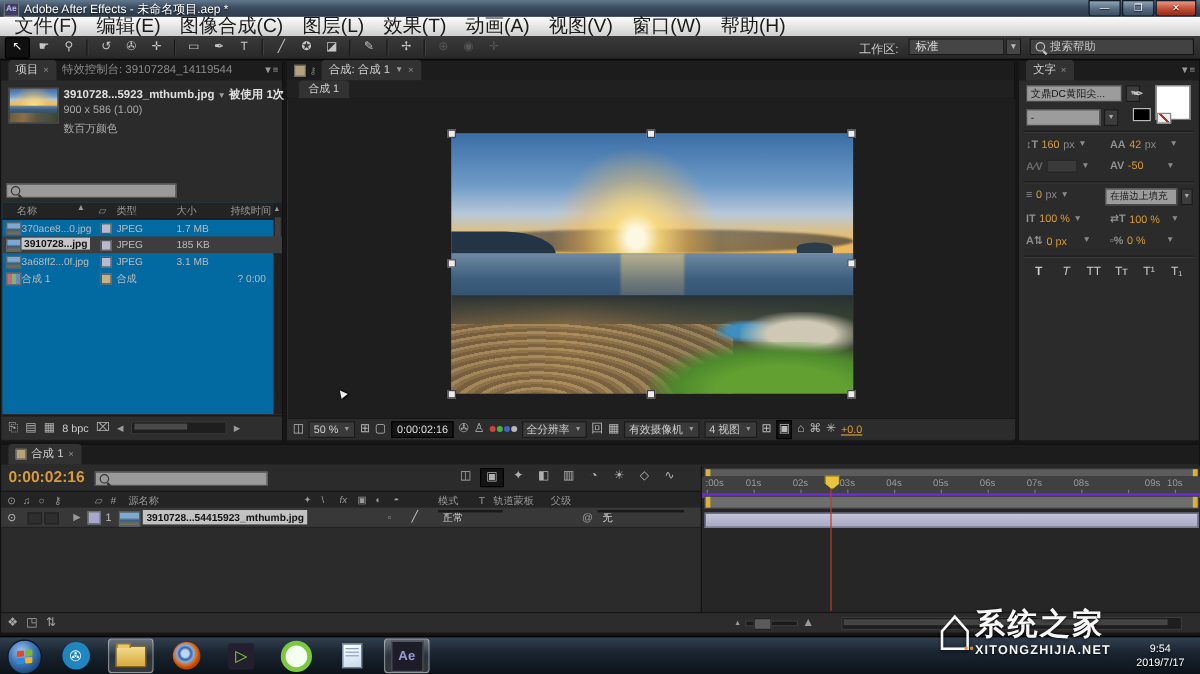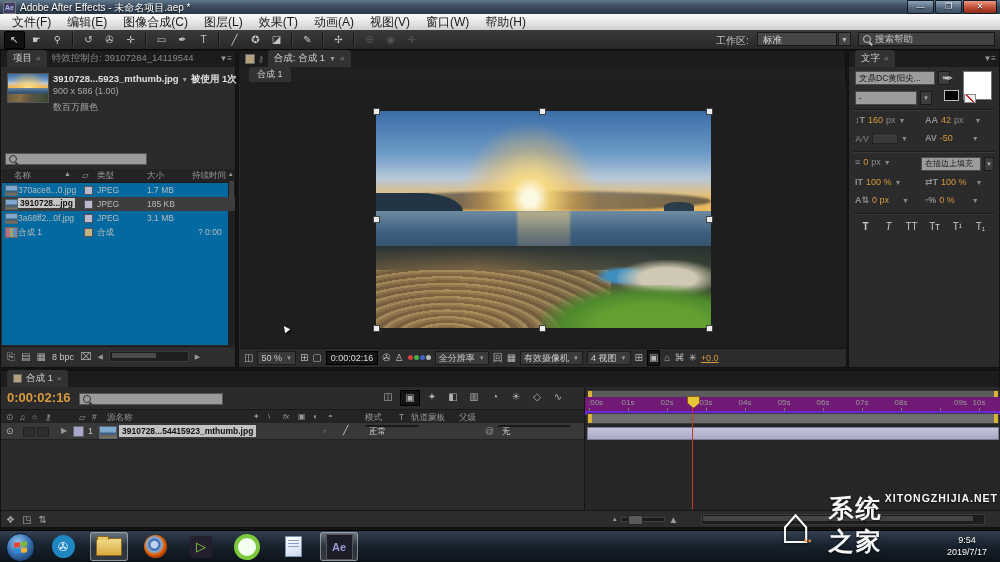--- a/index.html
+++ b/index.html
@@ -13,21 +13,21 @@
     border:1px solid #777;color:#b8b8e8;font-size:7px;line-height:9px;text-align:center;font-weight:bold;}
   .title-text{position:absolute;left:20px;top:1px;font-size:10px;color:#fff;text-shadow:0 1px 2px #000;}
   .winbtns{position:absolute;right:3px;top:0;display:flex;gap:1px;}
   .winbtn{width:25px;height:12px;border:1px solid #121c26;border-radius:0 0 3px 3px;
     background:linear-gradient(#91a5b8,#51647a 60%,#3c4e63);color:#fff;font-size:8px;line-height:11px;text-align:center;text-shadow:0 1px 1px #000;}
   .winbtn.close{width:32px;background:linear-gradient(#eb9a84,#c14a33 55%,#8f2c1a);}
 
   
   .menubar{position:absolute;left:0;top:14px;width:1000px;height:16px;
     background:linear-gradient(#fbfbfb,#e4e4e4 55%,#cfcfcf);display:flex;align-items:center;padding-left:4px;box-sizing:border-box;}
-  .menu-item{font-size:12px;color:#1a1a1a;padding:0 8px;}
+  .menu-item{font-size:16px;color:#1a1a1a;padding:0 8px;}
 
   
   .toolbar{position:absolute;left:0;top:30px;width:1000px;height:20px;
     background:linear-gradient(#3a3a3a,#282828);border-bottom:1px solid #0a0a0a;display:flex;align-items:center;padding-left:3px;box-sizing:border-box;}
   .tool{width:19px;height:16px;margin:0 1px;color:#c6c6c6;font-size:10px;line-height:16px;text-align:center;border-radius:2px;flex:none;}
   .tool.active{background:#101010;border:1px solid #000;color:#eee;}
   .tool.disabled{color:#565656;}
   .tool-sep{width:1px;height:13px;background:#161616;border-right:1px solid #404040;margin:0 4px;flex:none;}
   .ws-label{position:absolute;left:716px;top:4px;font-size:10px;color:#c8c8c8;}
   .ws-box{position:absolute;left:757px;top:2px;width:80px;height:14px;background:#454545;border:1px solid #181818;
@@ -158,21 +158,21 @@
     color:#999;font-size:8.5px;}
   .tl-head span{position:absolute;top:2px;}
   .tl-layer{position:absolute;left:0;top:52px;width:583px;height:16px;background:#383838;border-bottom:1px solid #222;color:#c0c0c0;font-size:9px;}
   .tl-layer span{position:absolute;}
   .lname{background:#c2c2c2;color:#101010;font-weight:bold;font-size:8.5px;line-height:12px;padding:0 3px;white-space:nowrap;}
   .tl-drop{position:absolute;background:#3a3a3a;border:1px solid #191919;color:#ccc;font-size:8.5px;line-height:11px;padding:0 3px;display:flex;gap:5px;}
   .tl-drop .dd{font-size:6px;color:#999;}
   .tl-right{position:absolute;left:583px;top:17px;width:416px;height:123px;background:#262626;border-left:1px solid #141414;}
   .navstrip{position:absolute;left:2px;top:2px;width:410px;height:6px;background:#5c5c5c;border:1px solid #333;}
   .navstrip i{position:absolute;top:0;width:4px;height:6px;background:#d8b23a;display:block;}
-  .rulerbar{position:absolute;left:0;top:9px;width:416px;height:14px;background:#701a75;border-bottom:4px solid #6d28d9;}
+  .rulerbar{position:absolute;left:0;top:9px;width:416px;height:14px;background:#404040;border-bottom:4px solid #6d28d9;}
   .rtick{position:absolute;top:1px;font-size:8px;color:#9a9a9a;}
   .rtickmark{position:absolute;top:11px;width:1px;height:3px;background:#777;}
   .workarea{position:absolute;left:2px;top:25px;width:410px;height:9px;background:#6e6e6e;border:1px solid #3a3a3a;}
   .workarea i{position:absolute;top:0;width:4px;height:9px;background:#d8b23a;display:block;}
   .layerbar{position:absolute;left:2px;top:39px;width:410px;height:11px;background:linear-gradient(#c4c4da,#a8a8c4);border:1px solid #7a7a98;}
   .playhead{position:absolute;top:8px;width:11px;height:10px;background:#e8c53a;border:1px solid #7a6010;
     clip-path:polygon(0 0,100% 0,100% 55%,50% 100%,0 55%);}
   .playline{position:absolute;top:9px;width:1px;height:112px;background:#c03a2a;}
   .tl-bottom{position:absolute;left:0;bottom:0;width:1000px;height:17px;background:#2c2c2c;border-top:1px solid #161616;
     display:flex;align-items:center;gap:7px;padding-left:5px;box-sizing:border-box;color:#a8a8a8;font-size:10px;}
@@ -207,21 +207,21 @@
   .npad i{display:block;height:1px;background:#8aa0c0;}
   .aeicn{width:25px;height:24px;background:#1d1d2a;border:1px solid #555;display:flex;align-items:center;justify-content:center;
     color:#9b9bd7;font-weight:bold;font-size:11px;}
   .clock{position:absolute;right:13px;top:3px;text-align:center;color:#fff;font-size:9px;line-height:12px;text-shadow:0 1px 2px #000;}
 
   
   .watermark{position:absolute;right:2px;bottom:2px;width:218px;height:70px;display:flex;align-items:center;
     color:#fff;opacity:.97;pointer-events:none;}
   .wm-house{font-size:52px;line-height:52px;font-weight:bold;text-shadow:0 1px 3px rgba(0,0,0,.7);}
   .wm-px{color:#e8962e;font-size:10px;letter-spacing:1px;margin-left:-8px;align-self:flex-end;margin-bottom:14px;}
-  .wm-col{display:flex;margin-left:16px;}
+  .wm-col{display:flex;flex-direction:column;margin-left:0;}
   .wm-title{font-size:25px;font-weight:bold;letter-spacing:2px;text-shadow:0 1px 3px rgba(0,0,0,.8);}
   .wm-url{font-size:10.5px;font-weight:bold;letter-spacing:1px;text-shadow:0 1px 2px rgba(0,0,0,.8);}
 </style>
 </head>
 <body>
 
 <div class="stage">
 
   <div class="titlebar">
     <div class="app-icon">Ae</div>

